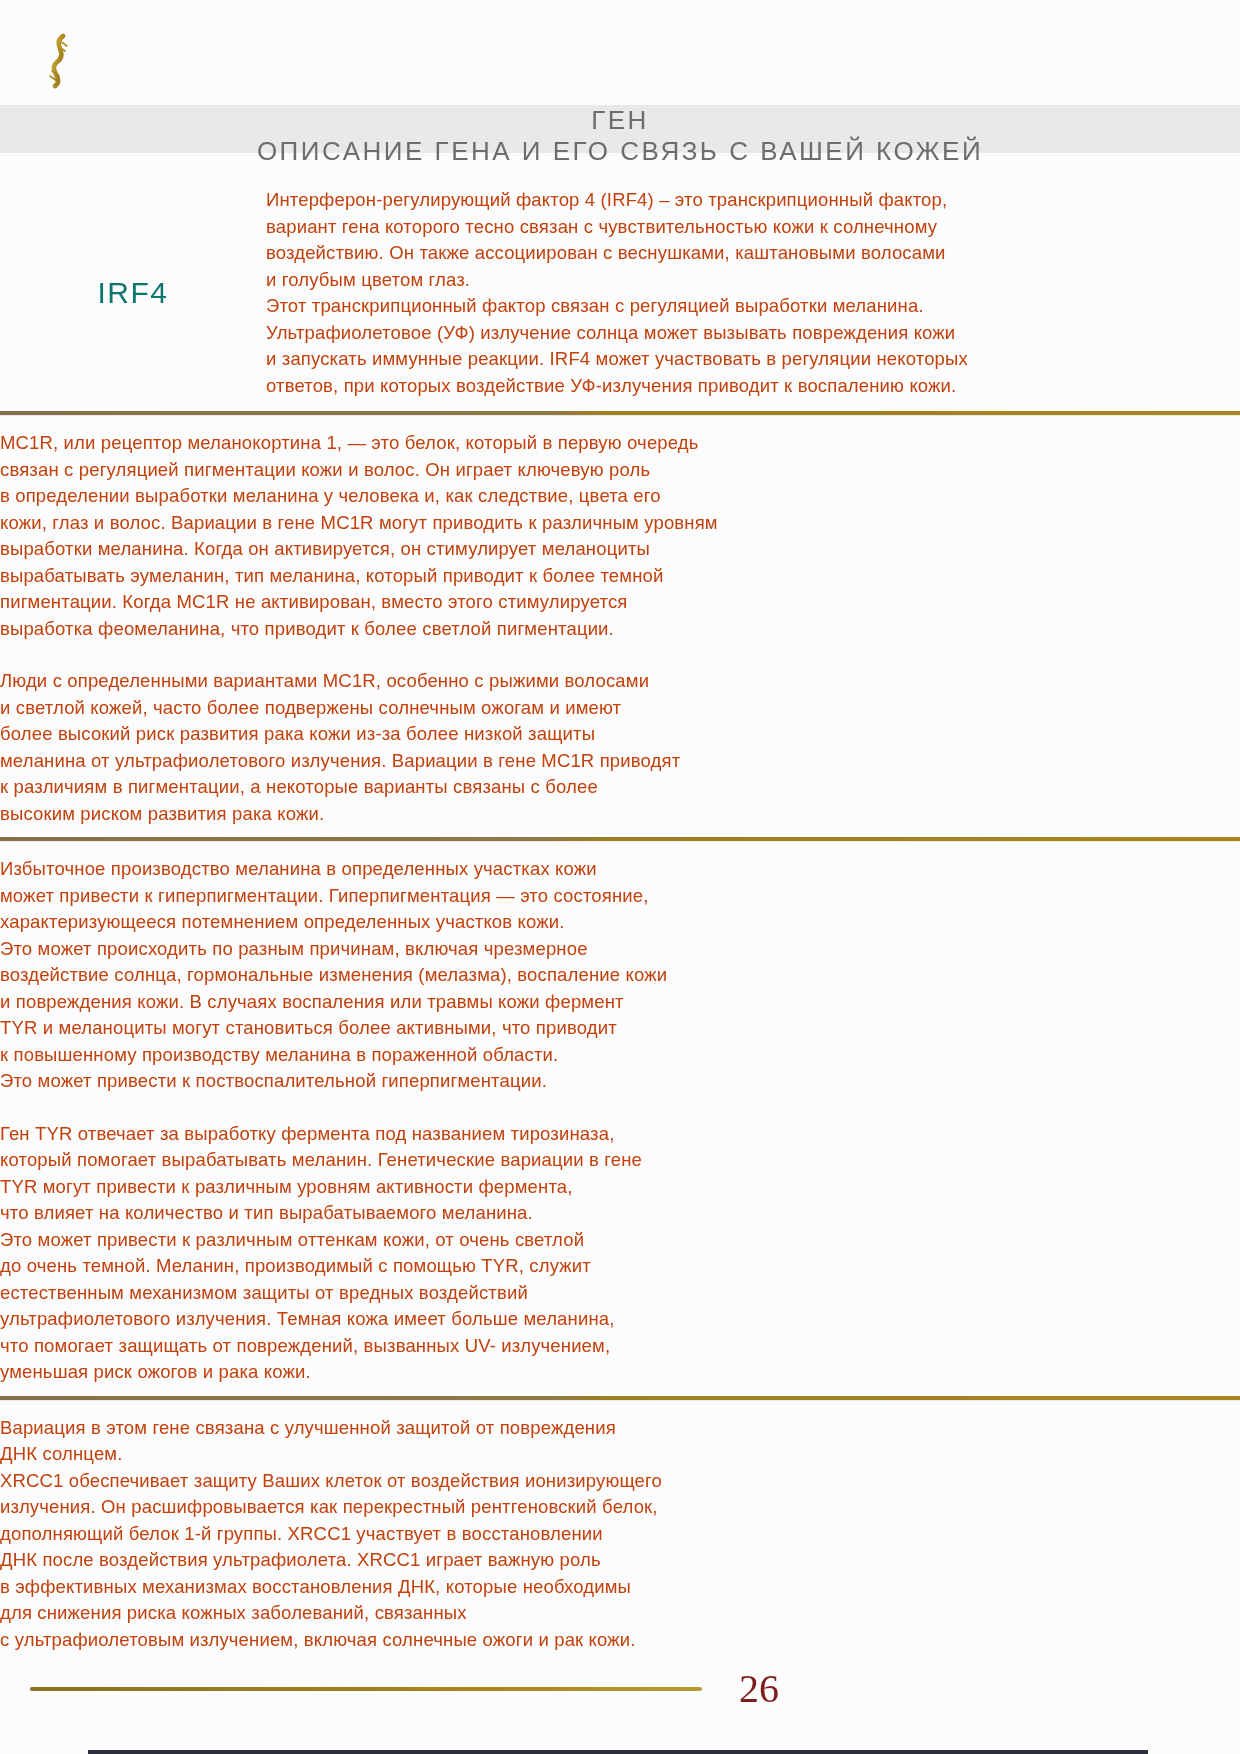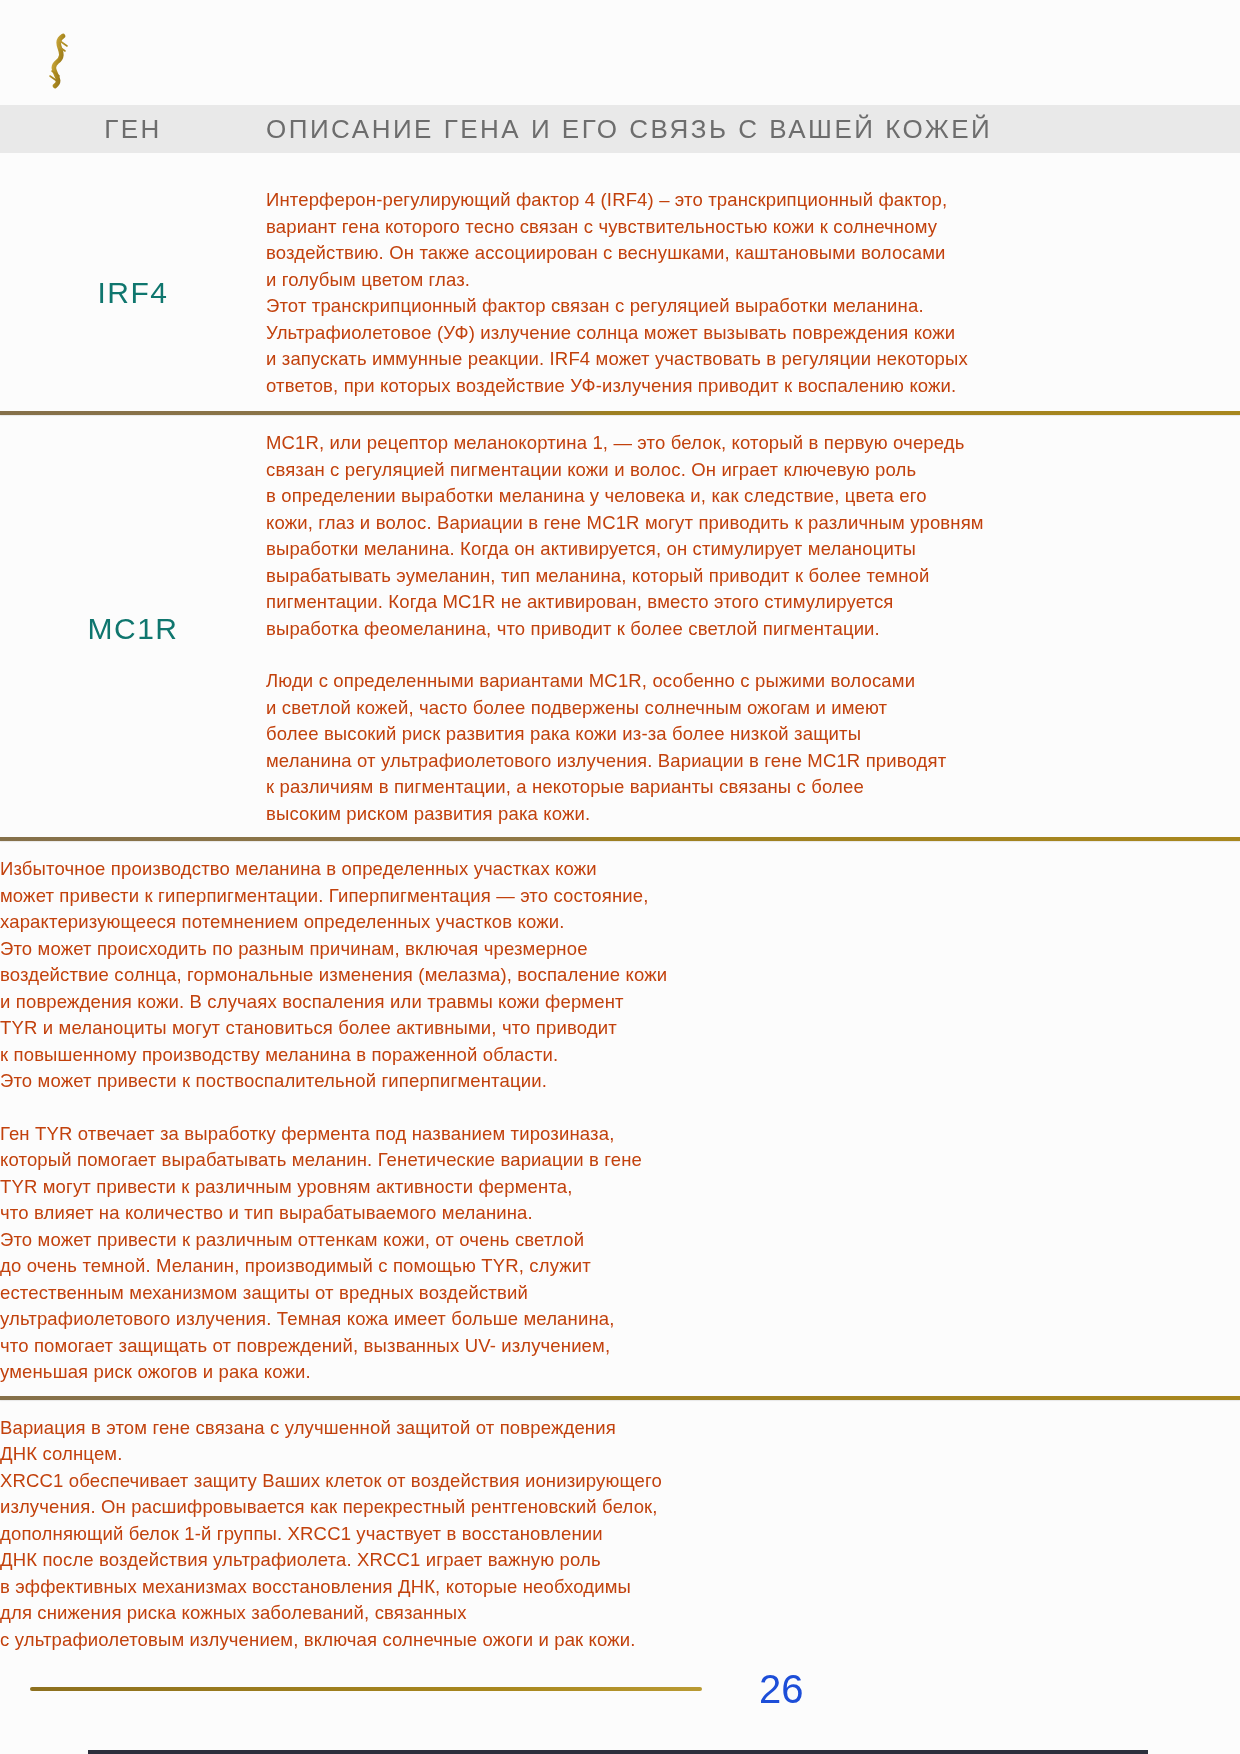--- a/index.html
+++ b/index.html
@@ -16,20 +16,21 @@
   .logo { position:absolute; left:44px; top:33px; }
 
   .table-header {
     display:flex; align-items:center;
     height:48px;
     background:#e9e9e9;
     color:#6d6d6d;
     font-size:26px;
     font-weight:300;
     letter-spacing:2.5px;
+    flex-direction:column;
   }
   .col-gene { width:266px; flex:none; text-align:center; }
   .col-desc { flex:1; }
 
   .row { display:flex; padding:15px 0 10px; }
   section.row:first-of-type { padding-top:34px; padding-bottom:12px; }
   .gene {
     width:266px; flex:none;
     display:flex; align-items:center; justify-content:center;
     font-size:30px; font-weight:300;
@@ -51,25 +52,25 @@
     box-shadow:0 1px 1px rgba(0,0,0,0.08);
   }
 
   .footer { display:flex; align-items:center; height:48px; margin-top:2px; }
   .gold-line {
     width:672px; height:4px; margin-left:30px;
     background:linear-gradient(90deg,#8d701f 0%, #a8871e 70%, #b99a33 100%);
     border-radius:2px;
   }
   .page-num {
-    margin-left:57px;
-    font-family:Liberation Sans, sans-serif;
+    margin-left:37px;
+    font-family:Liberation Serif, serif;
     font-size:40px; line-height:1;
     font-weight:300;
-    color:#1d4ed8;
+    color:#7f1d1d;
   }
   .bottom-bar {
     position:absolute; left:88px; right:92px; bottom:0;
     height:4px; background:#2c2f3c;
   }
 </style>
 </head>
 <body>
 
 <div class="page">
@@ -102,21 +103,20 @@
 воздействию. Он также ассоциирован с веснушками, каштановыми волосами
 и голубым цветом глаз.
 Этот транскрипционный фактор связан с регуляцией выработки меланина.
 Ультрафиолетовое (УФ) излучение солнца может вызывать повреждения кожи
 и запускать иммунные реакции. IRF4 может участвовать в регуляции некоторых
 ответов, при которых воздействие УФ-излучения приводит к воспалению кожи.</p>
         </div>
       </section>
       <div class="divider"></div>
       <section class="row">
-        <div class="gene">MC1R</div>
         <div class="desc">
           <p>MC1R, или рецептор меланокортина 1, — это белок, который в первую очередь
 связан с регуляцией пигментации кожи и волос. Он играет ключевую роль
 в определении выработки меланина у человека и, как следствие, цвета его
 кожи, глаз и волос. Вариации в гене MC1R могут приводить к различным уровням
 выработки меланина. Когда он активируется, он стимулирует меланоциты
 вырабатывать эумеланин, тип меланина, который приводит к более темной
 пигментации. Когда MC1R не активирован, вместо этого стимулируется
 выработка феомеланина, что приводит к более светлой пигментации.</p>
           <p>Люди с определенными вариантами MC1R, особенно с рыжими волосами

